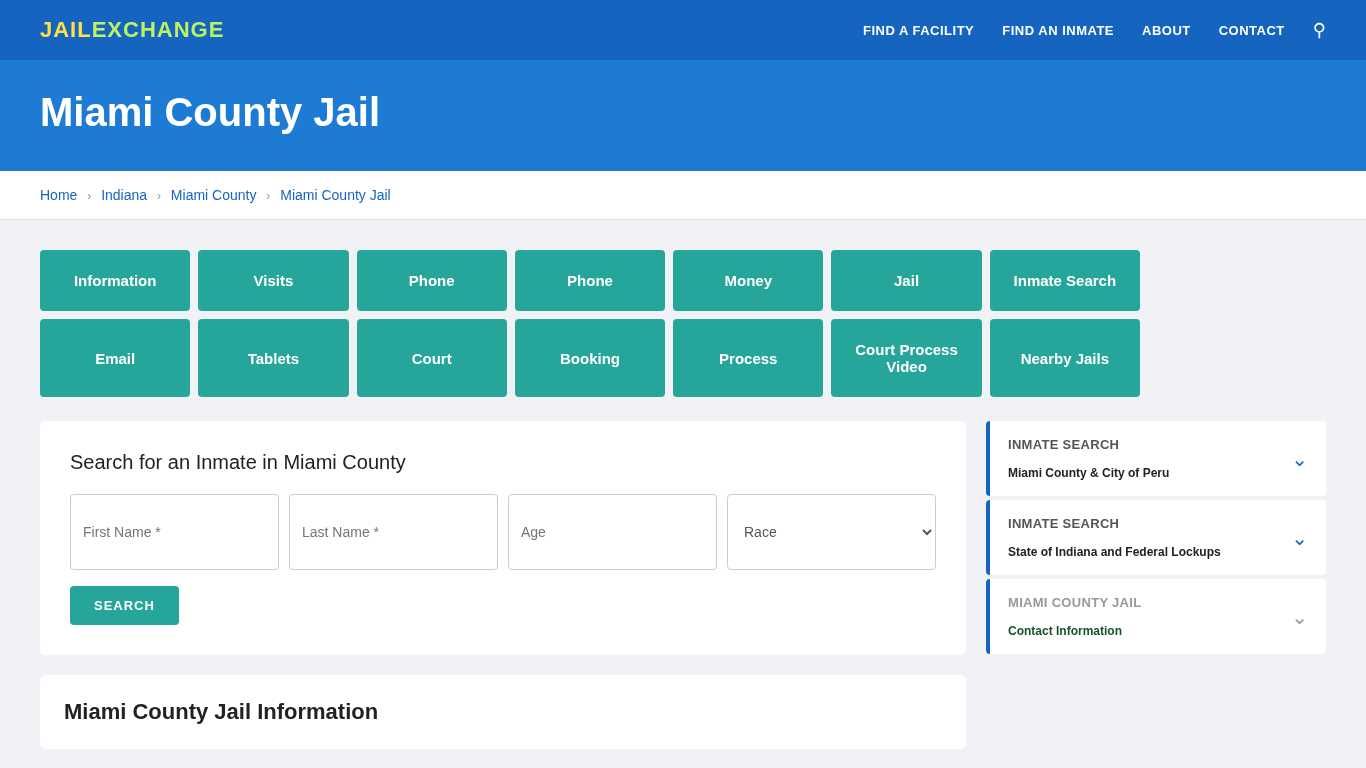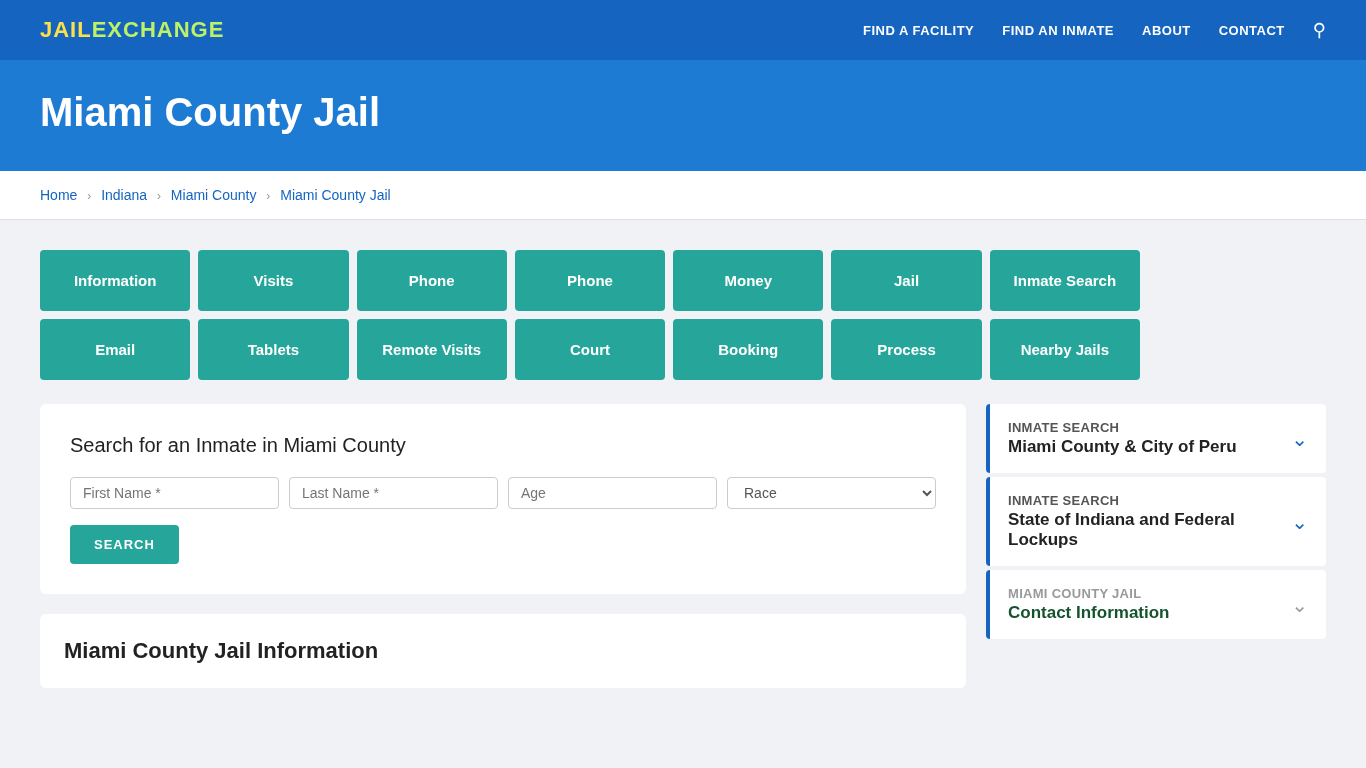--- a/index.html
+++ b/index.html
@@ -137,21 +137,21 @@
     .search-fields {
       display: flex;
       gap: 10px;
       margin-bottom: 16px;
       flex-wrap: wrap;
     }
     .search-fields input,
     .search-fields select {
       border: 1px solid #ccc;
       border-radius: 4px;
-      padding: 6px 12px;
+      padding: 28px 12px;
       font-size: 14px;
       color: #555;
     }
     .search-fields input {
       flex: 1;
       min-width: 100px;
     }
     .search-fields select {
       flex: 1;
       min-width: 100px;
@@ -200,24 +200,24 @@
     }
     .sidebar-card-inner:last-child { border-bottom: none; }
     .sidebar-card .card-label {
       font-size: 13px;
       color: #555;
       font-weight: 600;
       text-transform: uppercase;
       letter-spacing: 0.3px;
     }
     .sidebar-card .card-subtitle {
-      font-size: 17px;
+      font-size: 12px;
       color: #222;
       font-weight: 700;
-      margin-top: 2px;
+      margin-top: 14px;
     }
     .sidebar-card .chevron {
       color: #1565c0;
       font-size: 20px;
       font-weight: 300;
     }
     .sidebar-card.contact {
       border-left: 4px solid #1565c0;
     }
     .sidebar-card.contact .card-label {
@@ -265,24 +265,24 @@
   <div class="button-grid">
     <button class="grid-btn">Information</button>
     <button class="grid-btn">Visits</button>
     <button class="grid-btn">Phone</button>
     <button class="grid-btn">Phone</button>
     <button class="grid-btn">Money</button>
     <button class="grid-btn">Jail</button>
     <button class="grid-btn">Inmate Search</button>
     <button class="grid-btn">Email</button>
     <button class="grid-btn">Tablets</button>
-    <button class="grid-btn">Remote Visits</button>
     <button class="grid-btn">Court</button>
     <button class="grid-btn">Booking</button>
     <button class="grid-btn">Process</button>
+    <button class="grid-btn">Court Process Video</button>
     <button class="grid-btn">Nearby Jails</button>
   </div>
 
   <div class="content-columns">
 
     <div class="left-col">
 
       <div class="search-box">
         <h2>Search for an Inmate in Miami County</h2>
         <div class="search-fields">

